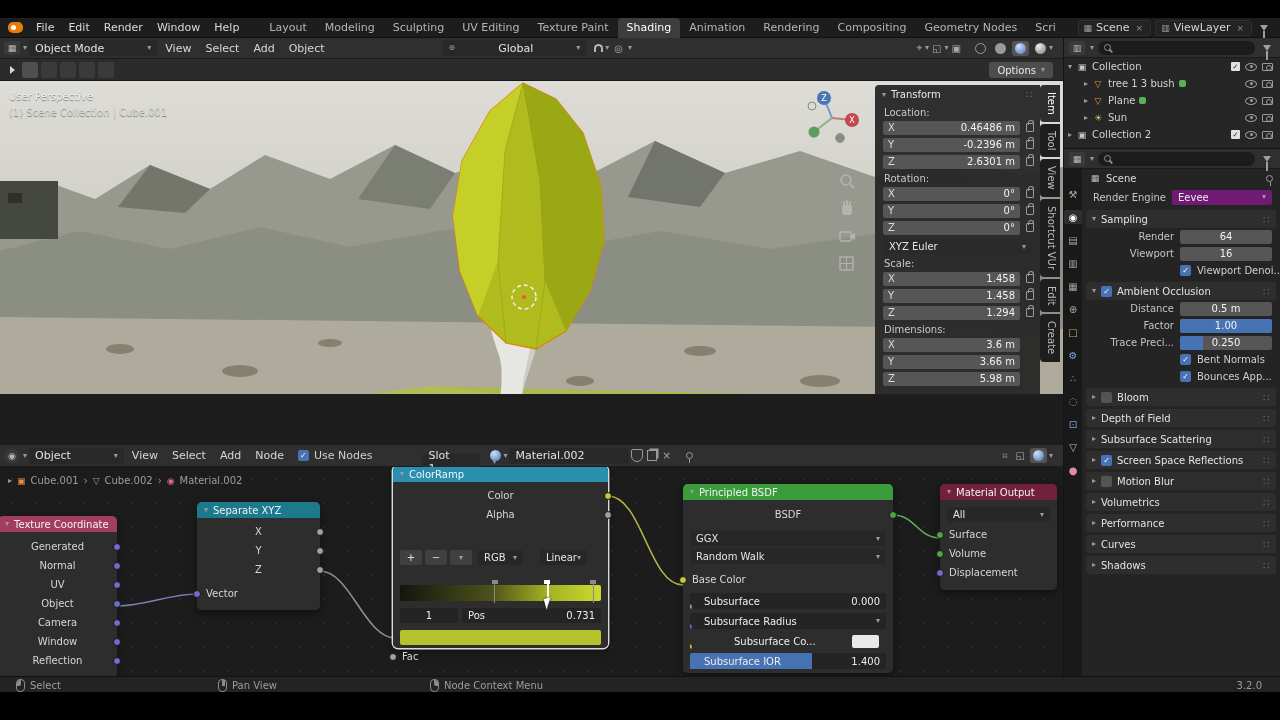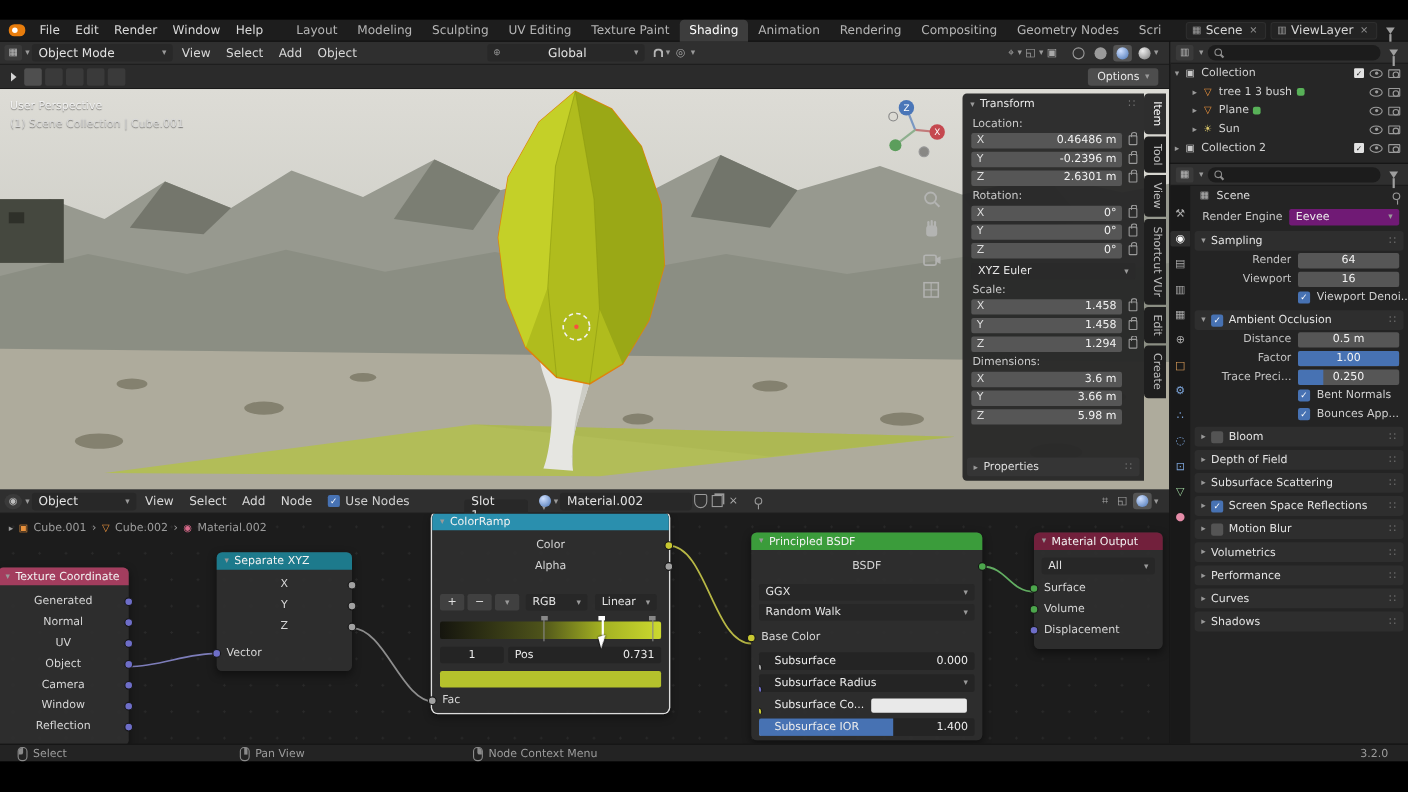--- a/index.html
+++ b/index.html
@@ -43,21 +43,21 @@
   .dimicon{color:#a9a9a9;font-size:10px;padding:0 3px;}
 
   
   .tsettings{position:absolute;left:0;top:41px;width:1063px;height:22px;background:#2b2b2b;border-bottom:1px solid #191919;display:flex;align-items:center;padding:0 6px;gap:3px;}
   .tsicon{width:16px;height:16px;background:#3a3a3a;border-radius:2px;}
   .tsicon.sel{background:#4f4f4f;}
   .cursor-tool{width:0;height:0;border-left:5px solid #d5d5d5;border-top:4px solid transparent;border-bottom:4px solid transparent;margin:0 4px;}
   .opts{position:absolute;right:10px;top:3px;height:16px;padding:0 8px;background:#4d4d4d;border-radius:3px;font-size:10px;color:#e8e8e8;display:flex;align-items:center;gap:5px;}
 
   
-  .vcanvas{position:absolute;left:0;top:63px;width:1063px;height:364px;overflow:hidden;background:#bdbeb6;}
+  .vcanvas{position:absolute;left:0;top:63px;width:1063px;height:313px;overflow:hidden;background:#bdbeb6;}
   .vp-overlay1{position:absolute;left:9px;top:10px;color:#f0f0f0;font-size:10px;text-shadow:0 1px 1px rgba(0,0,0,.45);}
   .vp-overlay2{position:absolute;left:9px;top:26px;color:#d9d9d9;font-size:10px;text-shadow:0 1px 1px rgba(0,0,0,.45);}
   .vpicon{position:absolute;left:838px;width:18px;height:18px;opacity:.85;}
 
   
   .npanel{position:absolute;left:875px;top:4px;width:165px;height:352px;background:rgba(40,40,40,.96);border-radius:4px 0 0 4px;font-size:10px;color:#d6d6d6;padding-top:2px;}
   .np-h{display:flex;align-items:center;gap:5px;padding:2px 7px 3px;color:#e8e8e8;}
   .nlabel{margin:4px 9px 1px;color:#c9c9c9;}
   .nprow{display:flex;align-items:center;height:15px;margin:2px 6px 0 8px;gap:4px;}
   .nfield{flex:1;height:14px;background:#565656;border-radius:2px;display:flex;align-items:center;padding:0 5px;color:#f2f2f2;}
@@ -583,21 +583,21 @@
         <div class="sbtn">
               <span>−</span>
             </div>
         <div class="sbtn">
               <span class="cr">▾</span>
             </div>
         <div class="ndd" style="flex:1;margin:0 0 0 3px;">
               <span>RGB</span>
               <span class="cr">▾</span>
             </div>
-        <div class="ndd" style="flex:1;margin:4px;align-items:center;">
+        <div class="ndd" style="flex:1;margin:14px;align-items:center;">
               <span>Linear</span>
               <span class="cr">▾</span>
             </div>
       </div>
       <div class="ramp">
         <div class="rh" style="left:47%;"></div>
         <div class="rh sel" style="left:73%;"></div>
         <div class="rh" style="left:96%;"></div>
         <div class="cursor-arrow" style="left:72%;top:13px;"></div>
       </div>
@@ -642,21 +642,21 @@
       <div class="slider">
             <span class="sock l gry" style="left:-11px;"></span>
             <span>Subsurface</span>
             <span class="val">0.000</span>
           </div>
       <div class="slider">
             <span class="sock l pur" style="left:-11px;"></span>
             <span>Subsurface Radius</span>
             <span class="val cr">▾</span>
           </div>
-      <div class="slider" style="background:none;padding-right:7px;">
+      <div class="slider" style="background:none;padding-right:7px;gap:30px;">
             <span class="sock l yel" style="left:-11px;"></span>
             <span>Subsurface Co...</span>
             <span class="whiteswatch"></span>
           </div>
       <div class="slider">
             <span class="sock l gry" style="left:-11px;"></span>
             <span class="fill" style="width:62%;"></span>
             <span>Subsurface IOR</span>
             <span class="val">1.400</span>
           </div>

